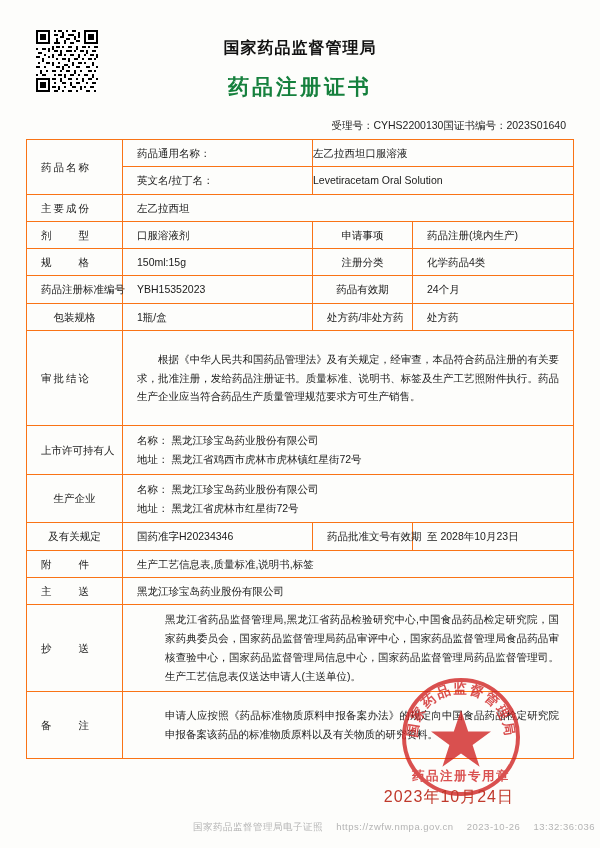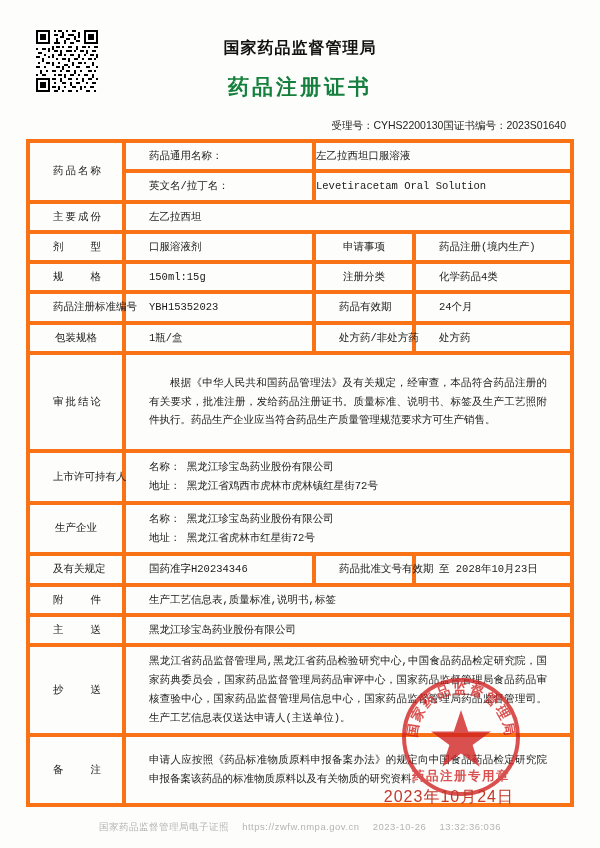--- a/index.html
+++ b/index.html
@@ -62,25 +62,24 @@
   }
 
   
   table.cert {
     width: 100%;
     border-collapse: collapse;
     table-layout: fixed;
     font-size: 10.5px;
   }
   table.cert td {
-    border: 4px solid #f97316;
-    padding: 5px 23px;
+    border: 1px solid #f97316;
+    padding: 5px 14px;
     vertical-align: middle;
     line-height: 1.55;
-    font-family: Liberation Mono, monospace;
   }
   td.lbl {
     text-align: left;
     width: 96px;
     letter-spacing: 2px;
     white-space: nowrap;
   }
   td.lbl2 {
     text-align: center;
     width: 96px;
@@ -95,21 +94,21 @@
     text-align: left;
     padding-left: 8px;
   }
   .nowrap { white-space: nowrap; }
   .block-text {
     text-indent: 2em;
     text-align: justify;
     line-height: 1.75;
   }
   .twoline div { line-height: 1.8; }
-  .just { text-align: justify; line-height: 1.8; }
+  .just { text-align: justify; line-height: 1.8; margin-left: 28px; }
   .tall { height: 84px; }
 
   
   .seal {
     position: absolute;
     right: 78px;
     bottom: 50px;
     width: 122px;
     height: 122px;
     pointer-events: none;
@@ -122,21 +121,21 @@
     color: #c0392b;
     letter-spacing: 1px;
   }
 
   
   .footer {
     position: absolute;
     left: 0;
     right: 0;
     bottom: 14px;
-    text-align: center;
+    text-align: right;
     font-size: 9.5px;
     color: #b4b4b4;
     letter-spacing: 0.5px;
   }
   .footer span { margin: 0 5px; }
 </style>
 </head>
 <body>
 
 <div class="page">

